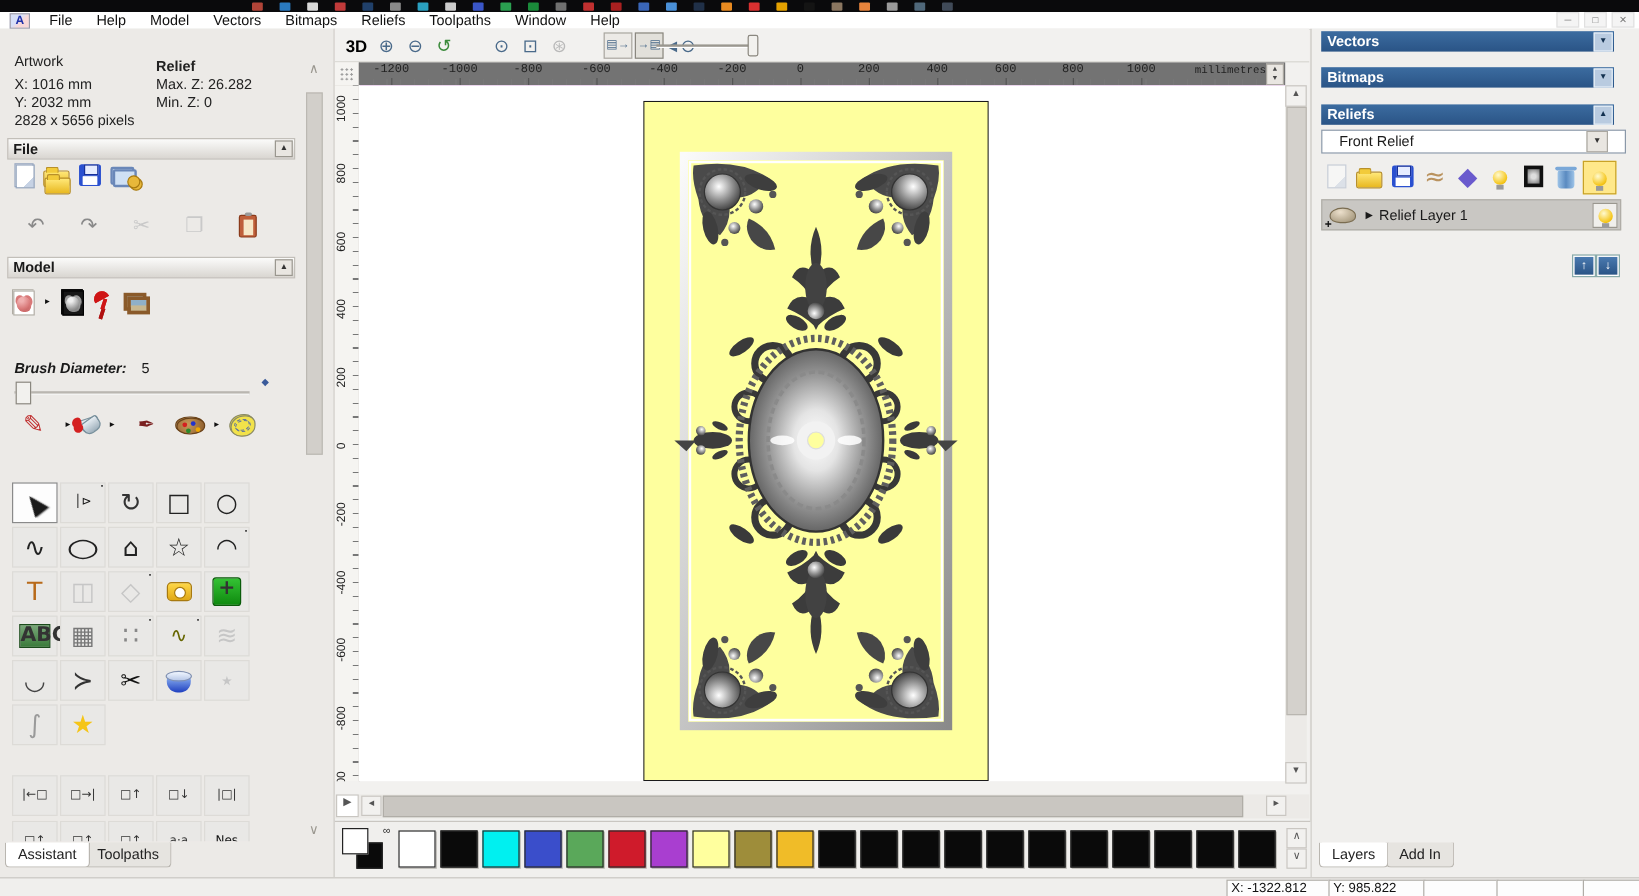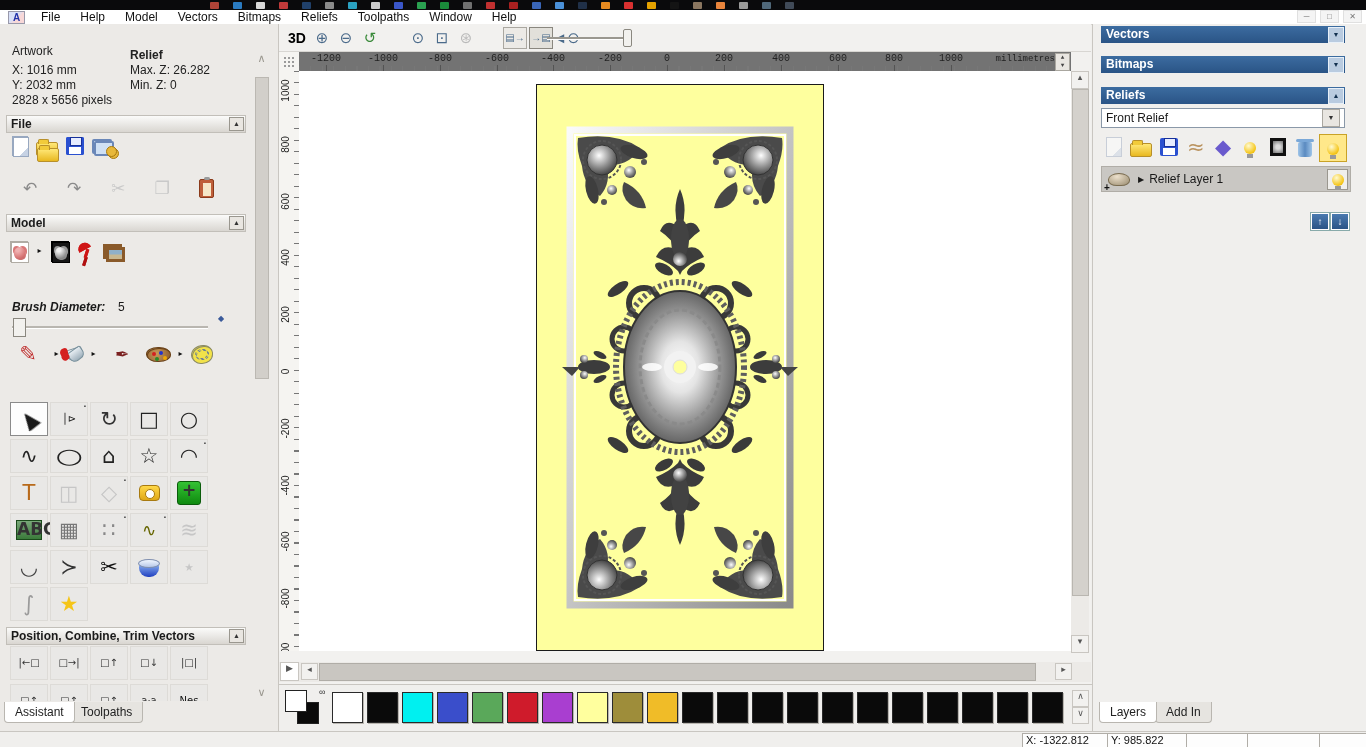--- a/index.html
+++ b/index.html
@@ -109,21 +109,21 @@
   
   .sbtn{position:absolute;background:#f2f1ef;border:1px solid #c9c6c1;color:#555;font-size:9px;text-align:center;}
   #vscroll{position:absolute;left:792px;top:47px;width:18px;height:580px;background:#eceae7;}
   #vthumb{position:absolute;left:1px;top:18px;width:15px;height:505px;background:#d4d1cc;border:1px solid #b9b6b0;}
   #hscrollrow{position:absolute;left:0;top:638px;width:812px;height:20px;background:#eceae7;}
   #hthumb{position:absolute;left:40px;top:1px;width:715px;height:16px;background:#c9c6c1;border:1px solid #b0ada7;}
   
   #rightpanel{left:1092px;top:24px;width:274px;height:707px;background:#f0efed;border-left:1px solid #c9c6c1;}
   .bluehead{position:absolute;left:8px;width:244px;height:17px;background:linear-gradient(#3c6ca0,#2a5486);color:#fff;font-weight:bold;font-size:12px;line-height:17px;padding-left:5px;box-sizing:border-box;}
   .bluebtn{position:absolute;right:1px;top:1px;width:14px;height:14px;background:#b9cbe0;border:1px solid #e8f0f8;color:#12304f;font-size:7px;line-height:14px;text-align:center;}
-  #reliefdrop{position:absolute;left:8px;top:103px;width:238px;height:18px;background:#fff;border:1px solid #8a98a8;font-size:12px;line-height:18px;padding-left:4px;}
+  #reliefdrop{position:absolute;left:8px;top:103px;width:238px;height:18px;background:#fff;border:1px solid #8a98a8;font-size:12px;line-height:18px;padding-left:14px;}
   #dropbtn{position:absolute;left:229px;top:104px;width:16px;height:16px;background:#e9e6e1;border:1px solid #aaa7a0;font-size:7px;line-height:16px;text-align:center;color:#333;}
   #relieftools{position:absolute;left:8px;top:128px;width:246px;display:flex;justify-content:space-between;}
   #relieftools .tool{width:26px;height:26px;}
   .tool.hl{background:#ffe88a;border:1px solid #c9a227;}
   #layerrow{position:absolute;left:8px;top:160px;width:248px;height:24px;background:#c9c7c3;border:1px solid #b0ada7;display:flex;align-items:center;}
   #layerrow .plus{position:absolute;left:2px;bottom:-2px;font-size:10px;font-weight:bold;color:#111;}
   #layerbulb{position:absolute;right:2px;top:2px;width:19px;height:19px;background:#f0efec;border:1px solid #9a978f;display:flex;align-items:center;justify-content:center;}
   .updn{position:absolute;top:189px;width:16px;height:15px;background:linear-gradient(#4a7ab0,#2a5486);color:#fff;font-size:10px;line-height:15px;text-align:center;border:1px solid #fff;outline:1px solid #8aa;}
   
   #palettebar{left:279px;top:684px;width:813px;height:47px;background:#f0efed;border-top:1px solid #c9c6c1;}
@@ -348,24 +348,20 @@
         <span class="g" style="color: rgb(198, 198, 198);">⋆</span>
       </div>
       <div class="tool big">
         <span class="g" style="color: rgb(154, 154, 154);">∫</span>
       </div>
       <div class="tool big">
         <span class="g" style="color: rgb(245, 197, 24);">★</span>
       </div>
     </div>
 
-  <div class="sechead" style="top:603px">
-    <b>Position, Combine, Trim Vectors</b>
-    <span class="collbtn">▲</span>
-  </div>
   <div class="grid" style="top:622px">
 
   <div class="tool small">
         <span class="g" style="color: rgb(51, 51, 51);">|←□</span>
       </div>
       <div class="tool small">
         <span class="g" style="color: rgb(51, 51, 51);">□→|</span>
       </div>
       <div class="tool small">
         <span class="g" style="color: rgb(51, 51, 51);">□↑</span>

